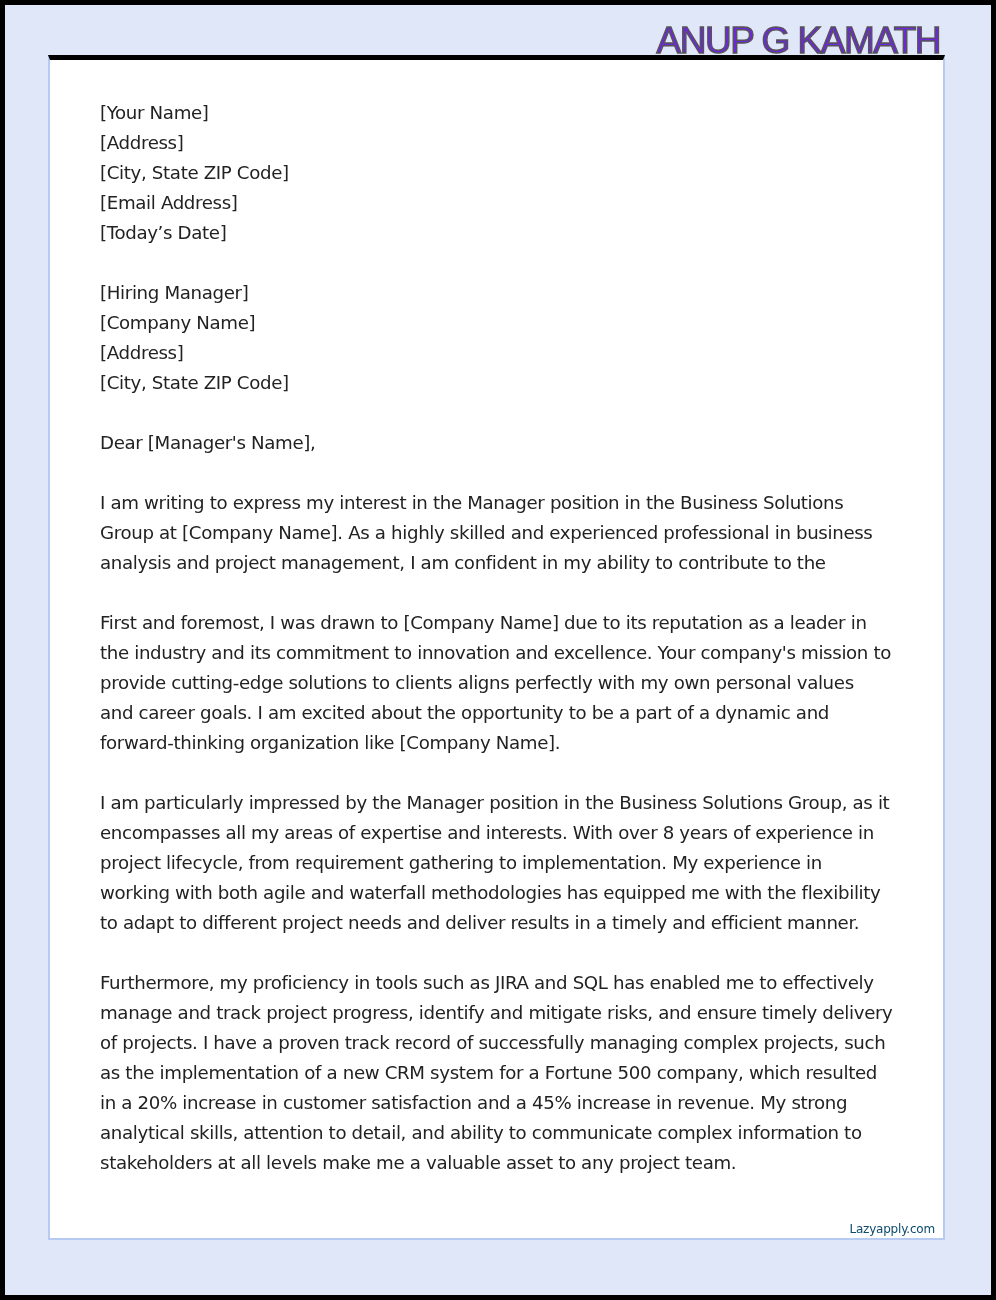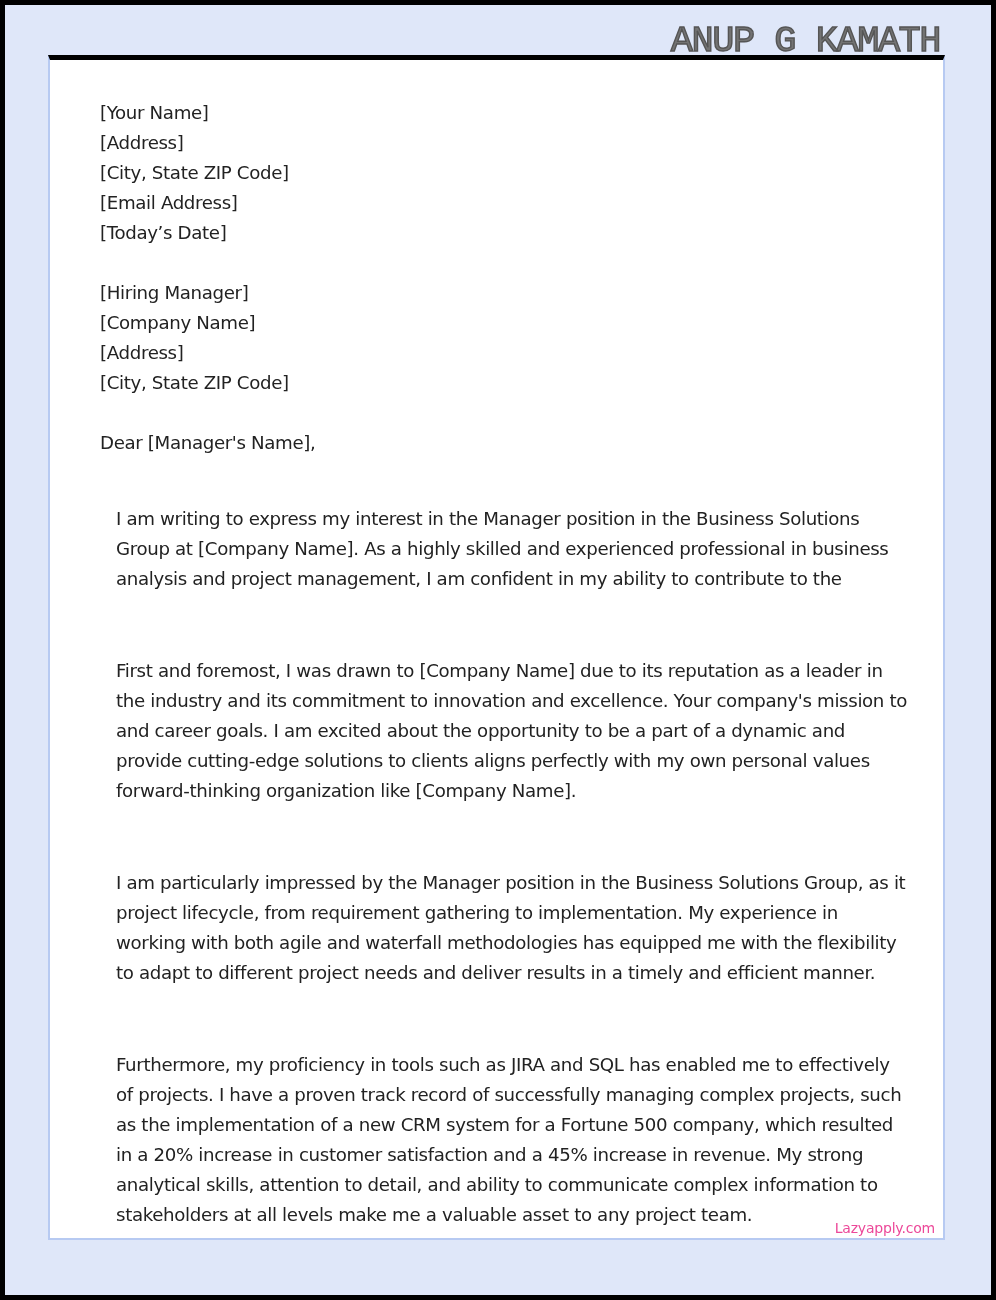--- a/index.html
+++ b/index.html
@@ -13,24 +13,24 @@
     .frame {
       position: absolute;
       left: 5px; top: 5px;
       width: 986px; height: 1290px;
       background: #dfe7f9;
     }
     .header-name {
       position: absolute;
       right: 51px;
       top: 14px;
-      font-family: Liberation Mono, monospace;
+      font-family: Liberation Sans, sans-serif;
       font-size: 37px;
       letter-spacing: -1.5px;
-      color: #737373;
+      color: #6d28d9;
       -webkit-text-stroke: 1.4px #555;
       line-height: 44px;
       white-space: nowrap;
       margin-left: 28px;
     }
     .page {
       position: absolute;
       left: 43px;              
       top: 50px;               
       width: 897px;
@@ -49,27 +49,27 @@
       top: 38px;
       width: 800px;
       font-size: 18.2px;
       line-height: 30px;
       color: #222;
       letter-spacing: -0.35px;
     }
     .line { display: block; white-space: nowrap; }
     .block { margin: 0; }
     .gap { height: 30px; }
-    .para { margin: 16px; }
+    .para { margin: 0; }
     .footer-brand {
       position: absolute;
       right: 8px;
       bottom: 2px;
-      font-size: 14px;
-      color: #ec4899;
+      font-size: 12px;
+      color: #0c4a6e;
       letter-spacing: -0.2px;
     }
   </style>
 </head>
 <body>
 
 <div class="frame">
   <div class="header-name">ANUP G KAMATH</div>
 
   <div class="page">
@@ -102,38 +102,40 @@
         <span class="line">I am writing to express my interest in the Manager position in the Business Solutions</span>
         <span class="line">Group at [Company Name]. As a highly skilled and experienced professional in business</span>
         <span class="line">analysis and project management, I am confident in my ability to contribute to the</span>
       </div>
 
       <div class="gap"></div>
 
       <div class="para">
         <span class="line">First and foremost, I was drawn to [Company Name] due to its reputation as a leader in</span>
         <span class="line">the industry and its commitment to innovation and excellence. Your company's mission to</span>
+        <span class="line">provide cutting-edge solutions to clients aligns perfectly with my own personal values</span>
         <span class="line">and career goals. I am excited about the opportunity to be a part of a dynamic and</span>
-        <span class="line">provide cutting-edge solutions to clients aligns perfectly with my own personal values</span>
         <span class="line">forward-thinking organization like [Company Name].</span>
       </div>
 
       <div class="gap"></div>
 
       <div class="para">
         <span class="line">I am particularly impressed by the Manager position in the Business Solutions Group, as it</span>
+        <span class="line">encompasses all my areas of expertise and interests. With over 8 years of experience in</span>
         <span class="line">project lifecycle, from requirement gathering to implementation. My experience in</span>
         <span class="line">working with both agile and waterfall methodologies has equipped me with the flexibility</span>
         <span class="line">to adapt to different project needs and deliver results in a timely and efficient manner.</span>
       </div>
 
       <div class="gap"></div>
 
       <div class="para">
         <span class="line">Furthermore, my proficiency in tools such as JIRA and SQL has enabled me to effectively</span>
+        <span class="line">manage and track project progress, identify and mitigate risks, and ensure timely delivery</span>
         <span class="line">of projects. I have a proven track record of successfully managing complex projects, such</span>
         <span class="line">as the implementation of a new CRM system for a Fortune 500 company, which resulted</span>
         <span class="line">in a 20% increase in customer satisfaction and a 45% increase in revenue. My strong</span>
         <span class="line">analytical skills, attention to detail, and ability to communicate complex information to</span>
         <span class="line">stakeholders at all levels make me a valuable asset to any project team.</span>
       </div>
 
     </div>
 
     <div class="footer-brand">Lazyapply.com</div>

